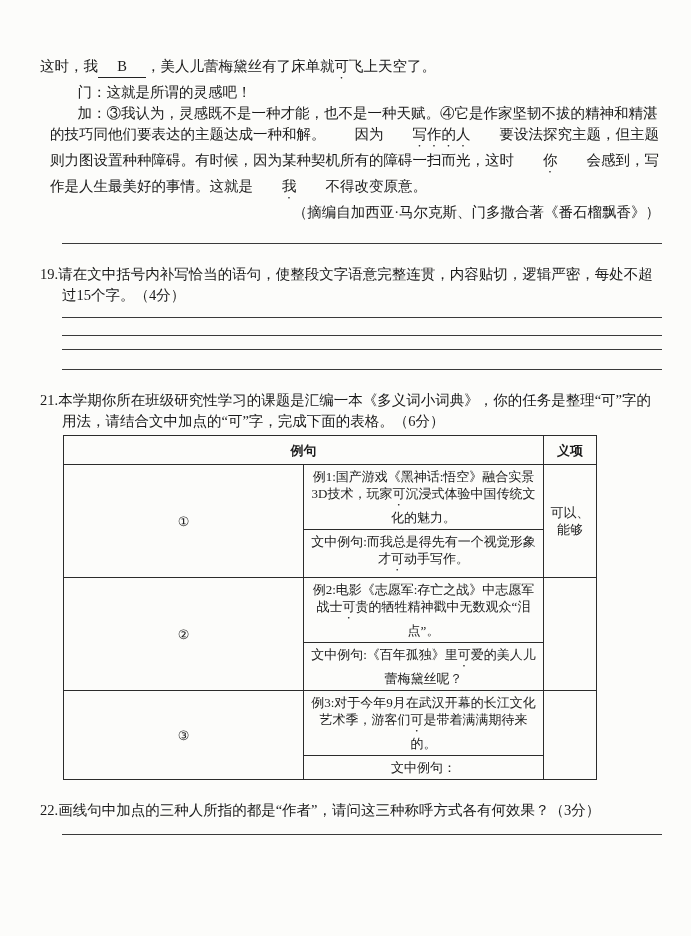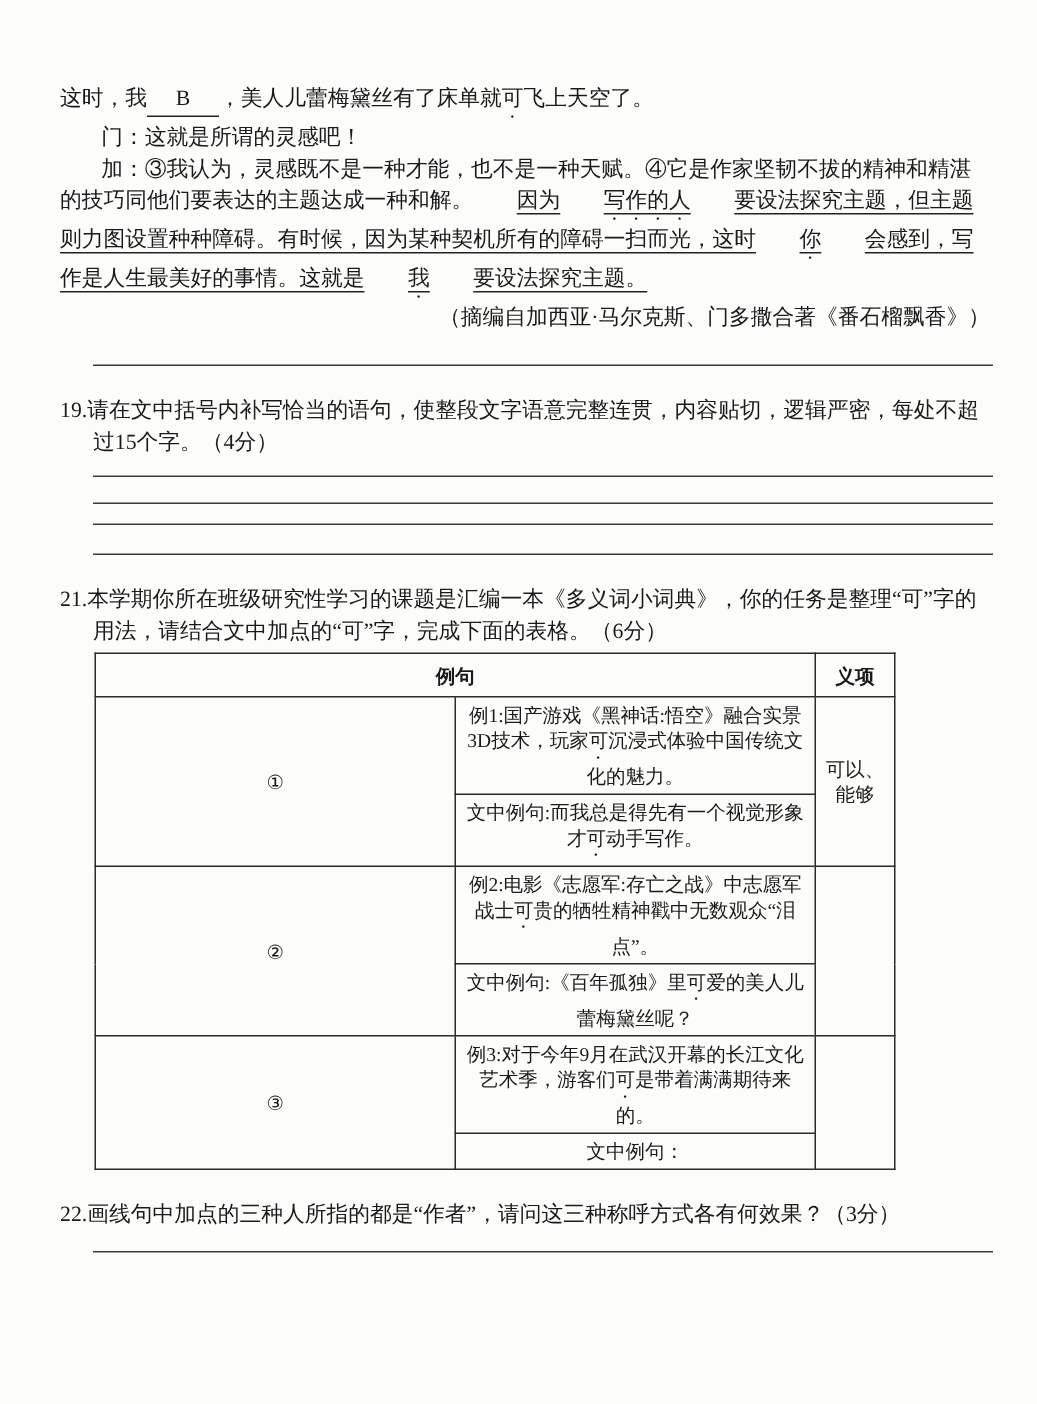--- a/index.html
+++ b/index.html
@@ -9,33 +9,32 @@
     font-family:"Liberation Serif","DejaVu Serif",serif;
     color:#1a1a1a;
     -webkit-font-smoothing:antialiased;
   }
   .page { position:relative; width:691px; height:836px; overflow:hidden; }
   .content { position:absolute; left:40px; top:56px; width:622px; }
 
   p { margin:0; font-size:14.5px; line-height:21px; }
 
   
-  .passage p.indent { text-indent:1.9em; }
+  .passage p.indent { text-indent:1.9em;margin-left:10px; }
   .attribution { text-align:right; padding-right:2px; }
 
   
   .seg-p {}
   .seg-d, .seg-ud {
     -webkit-text-emphasis:filled dot #1a1a1a;
     -webkit-text-emphasis-position:under right;
     text-emphasis:filled dot #1a1a1a;
     text-emphasis-position:under right;
   }
   .seg-u, .seg-ud {
-    text-decoration:underline;
     text-decoration-color:#222;
     text-decoration-thickness:1.2px;
     text-underline-offset:3.5px;
     padding-left:29px;
   }
   .seg-blank {
     display:inline-block;
     min-width:30px;
     padding:0 9px;
     text-align:center;
@@ -79,21 +78,21 @@
 </style>
 </head>
 <body>
 
 <div class="page">
   <div class="content">
 
     <div class="passage">
       <p><span class="seg-p">这时，我</span><span class="seg-blank">B</span><span class="seg-p">，美人儿蕾梅黛丝有了床单就</span><span class="seg-d">可</span><span class="seg-p">飞上天空了。</span></p>
       <p class="indent">门：这就是所谓的灵感吧！</p>
-      <p class="indent"><span class="seg-p">加：③我认为，灵感既不是一种才能，也不是一种天赋。④它是作家坚韧不拔的精神和精湛的技巧同他们要表达的主题达成一种和解。</span><span class="seg-u">因为</span><span class="seg-ud">写作的人</span><span class="seg-u">要设法探究主题，但主题则力图设置种种障碍。有时候，因为某种契机所有的障碍一扫而光，这时</span><span class="seg-ud">你</span><span class="seg-u">会感到，写作是人生最美好的事情。这就是</span><span class="seg-ud">我</span><span class="seg-u">要设法探究主题。</span></p>
+      <p class="indent"><span class="seg-p">加：③我认为，灵感既不是一种才能，也不是一种天赋。④它是作家坚韧不拔的精神和精湛的技巧同他们要表达的主题达成一种和解。</span><span class="seg-u">因为</span><span class="seg-ud">写作的人</span><span class="seg-u">要设法探究主题，但主题则力图设置种种障碍。有时候，因为某种契机所有的障碍一扫而光，这时</span><span class="seg-ud">你</span><span class="seg-u">会感到，写作是人生最美好的事情。这就是</span><span class="seg-ud">我</span><span class="seg-u">不得改变原意。</span></p>
       <p class="attribution">（摘编自加西亚·马尔克斯、门多撒合著《番石榴飘香》）</p>
     </div>
 
     <div class="ans-line" style="margin-top:20px"></div>
 
     <p class="q">19.请在文中括号内补写恰当的语句，使整段文字语意完整连贯，内容贴切，逻辑严密，每处不超过15个字。（4分）</p>
     <div class="ans-line" style="margin-top:11px"></div>
     <div class="ans-line" style="margin-top:17px"></div>
 
     <div class="ans-line" style="margin-top:13px"></div>

